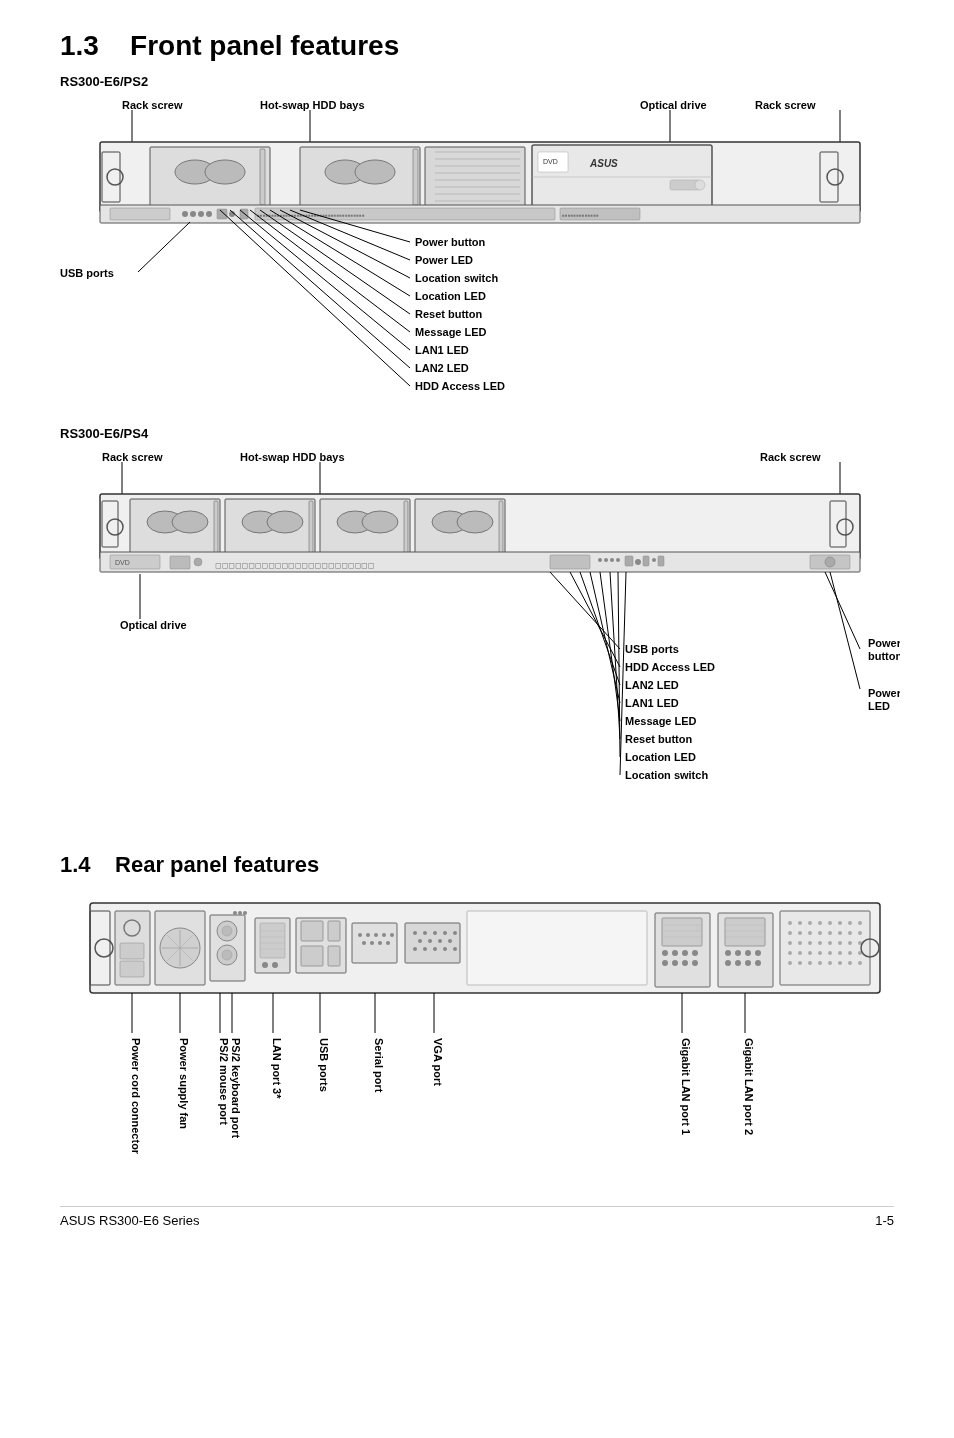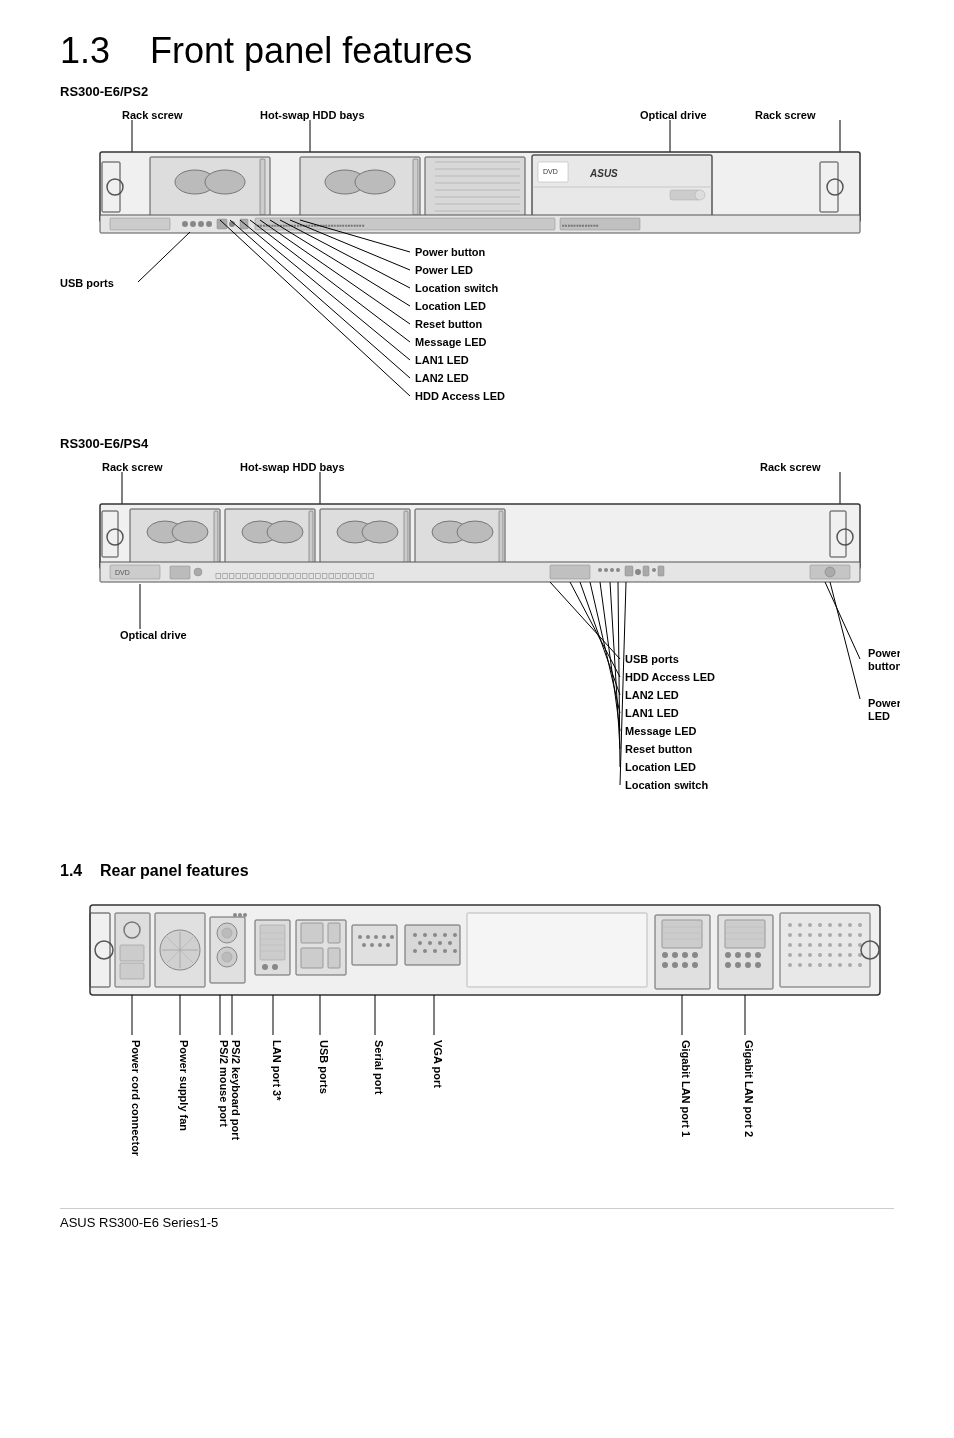--- a/index.html
+++ b/index.html
@@ -7,22 +7,22 @@
       background: #fff;
       font-family: Arial, sans-serif;
       font-size: 13px;
       color: #000;
       width: 954px;
       min-height: 1438px;
       padding: 30px 60px;
     }
 
     h1.section-title {
-      font-size: 36px;
-      font-weight: normal;
+      font-size: 28px;
+      font-weight: bold;
       margin-bottom: 12px;
     }
 
     h2.subsection-title {
       font-size: 13px;
       font-weight: bold;
       margin-bottom: 8px;
     }
 
     
@@ -34,21 +34,21 @@
     .diagram-wrapper {
       position: relative;
       margin-bottom: 5px;
     }
 
     svg text {
       font-family: Arial, sans-serif;
     }
 
     .big-section-header {
-      font-size: 16px;
+      font-size: 22px;
       font-weight: bold;
       margin: 20px 0 15px 0;
     }
   </style>
 </head>
 <body>
 
 <div class="section">
   <h1 class="section-title">
     <span>1.3</span>&nbsp;&nbsp;&nbsp;
@@ -476,16 +476,16 @@
       <g transform="translate(622,145) rotate(90)">
         <text x="0" y="0" font-size="11" font-weight="bold">Gigabit LAN port 1</text>
       </g>
       <g transform="translate(685,145) rotate(90)">
         <text x="0" y="0" font-size="11" font-weight="bold">Gigabit LAN port 2</text>
       </g>
     </svg>
   </div>
 </div>
 
-<div style="border-top: 1px solid #ccc; padding-top: 6px; display: flex; margin-top: 20px;">
+<div style="border-top: 1px solid #ccc; padding-top: 6px; display: flex; justify-content: space-between; margin-top: 20px;">
   <span>ASUS RS300-E6 Series</span>
   <span>1-5</span>
 </div>
 
 </body></html>

